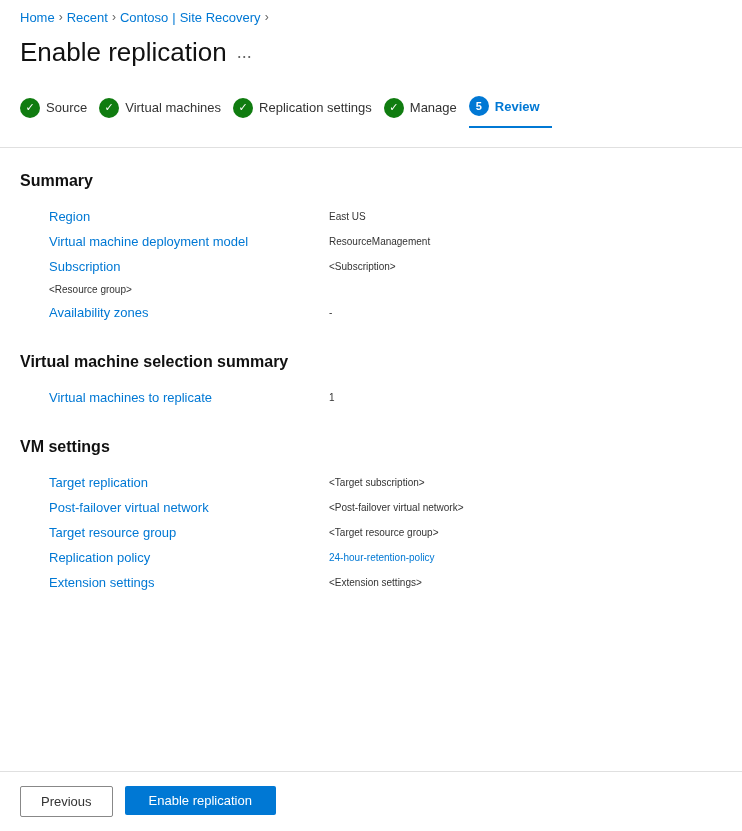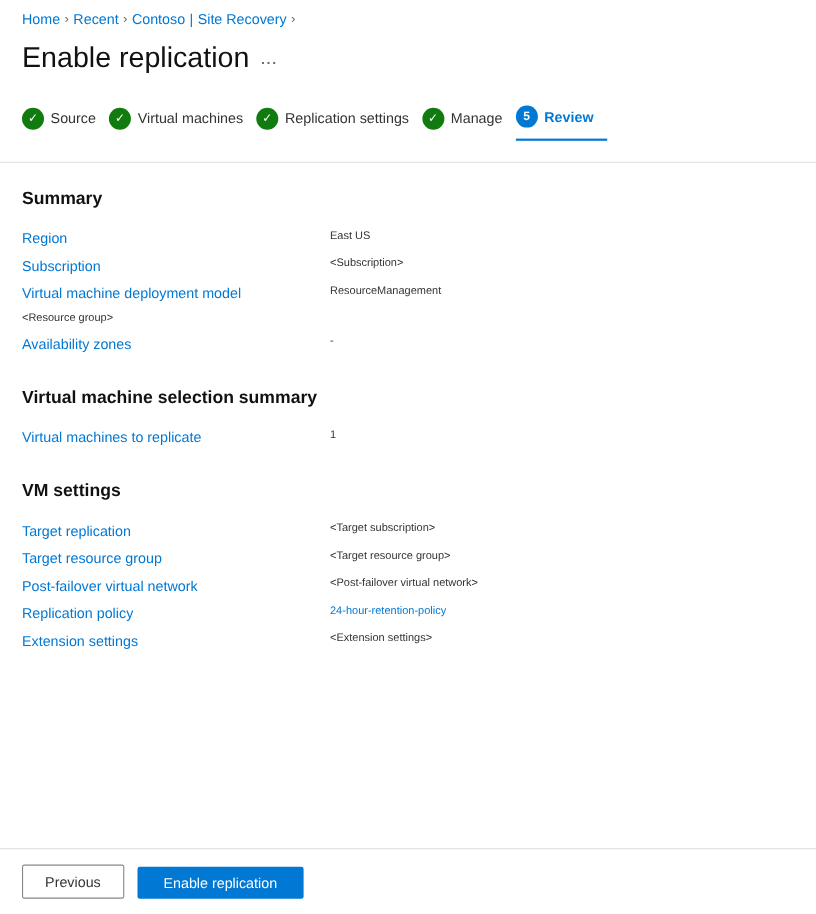--- a/index.html
+++ b/index.html
@@ -111,22 +111,23 @@
       margin-bottom: 14px;
     }
 
     
     .summary-table {
       width: 100%;
       margin-bottom: 28px;
     }
     .summary-row {
       display: flex;
-      align-items: flex-start;
+      align-items: center;
       padding: 5px 0;
+      margin-left: 29px;
     }
     .summary-label {
       width: 280px;
       flex-shrink: 0;
       color: #0078d4;
       font-size: 13px;
     }
     .summary-value {
       color: #333;
       font-size: 10px;
@@ -139,21 +140,21 @@
     
     .footer {
       position: fixed;
       bottom: 0;
       left: 0;
       width: 742px;
       background: #fff;
       border-top: 1px solid #e0e0e0;
       padding: 14px 20px;
       display: flex;
-      align-items: flex-end;
+      align-items: flex-start;
       gap: 12px;
     }
     .btn-previous {
       padding: 7px 20px;
       font-size: 13px;
       border: 1px solid #888;
       background: #fff;
       color: #333;
       cursor: pointer;
       border-radius: 2px;
@@ -212,28 +213,28 @@
 
 <div class="main-content">
 
   <div class="section-title">Summary</div>
   <div class="summary-table">
     <div class="summary-row">
       <span class="summary-label">Region</span>
       <span class="summary-value">East US</span>
     </div>
     <div class="summary-row">
+      <span class="summary-label">Virtual machine deployment model</span>
+      <span class="summary-value">ResourceManagement</span>
+    </div>
+    <div class="summary-row">
       <span class="summary-label">Subscription</span>
       <span class="summary-value">&lt;Subscription&gt;</span>
     </div>
     <div class="summary-row">
-      <span class="summary-label">Virtual machine deployment model</span>
-      <span class="summary-value">ResourceManagement</span>
-    </div>
-    <div class="summary-row">
       <span class="summary-value">&lt;Resource group&gt;</span>
     </div>
     <div class="summary-row">
       <span class="summary-label">Availability zones</span>
       <span class="summary-value">-</span>
     </div>
   </div>
 
   <div class="section-title">Virtual machine selection summary</div>
   <div class="summary-table">
@@ -243,26 +244,26 @@
     </div>
   </div>
 
   <div class="section-title">VM settings</div>
   <div class="summary-table">
     <div class="summary-row">
       <span class="summary-label">Target replication</span>
       <span class="summary-value">&lt;Target subscription&gt;</span>
     </div>
     <div class="summary-row">
+      <span class="summary-label">Post-failover virtual network</span>
+      <span class="summary-value">&lt;Post-failover virtual network&gt;</span>
+    </div>
+    <div class="summary-row">
       <span class="summary-label">Target resource group</span>
       <span class="summary-value">&lt;Target resource group&gt;</span>
-    </div>
-    <div class="summary-row">
-      <span class="summary-label">Post-failover virtual network</span>
-      <span class="summary-value">&lt;Post-failover virtual network&gt;</span>
     </div>
     <div class="summary-row">
       <span class="summary-label">Replication policy</span>
       <span class="summary-value link">24-hour-retention-policy</span>
     </div>
     <div class="summary-row">
       <span class="summary-label">Extension settings</span>
       <span class="summary-value">&lt;Extension settings&gt;</span>
     </div>
   </div>

